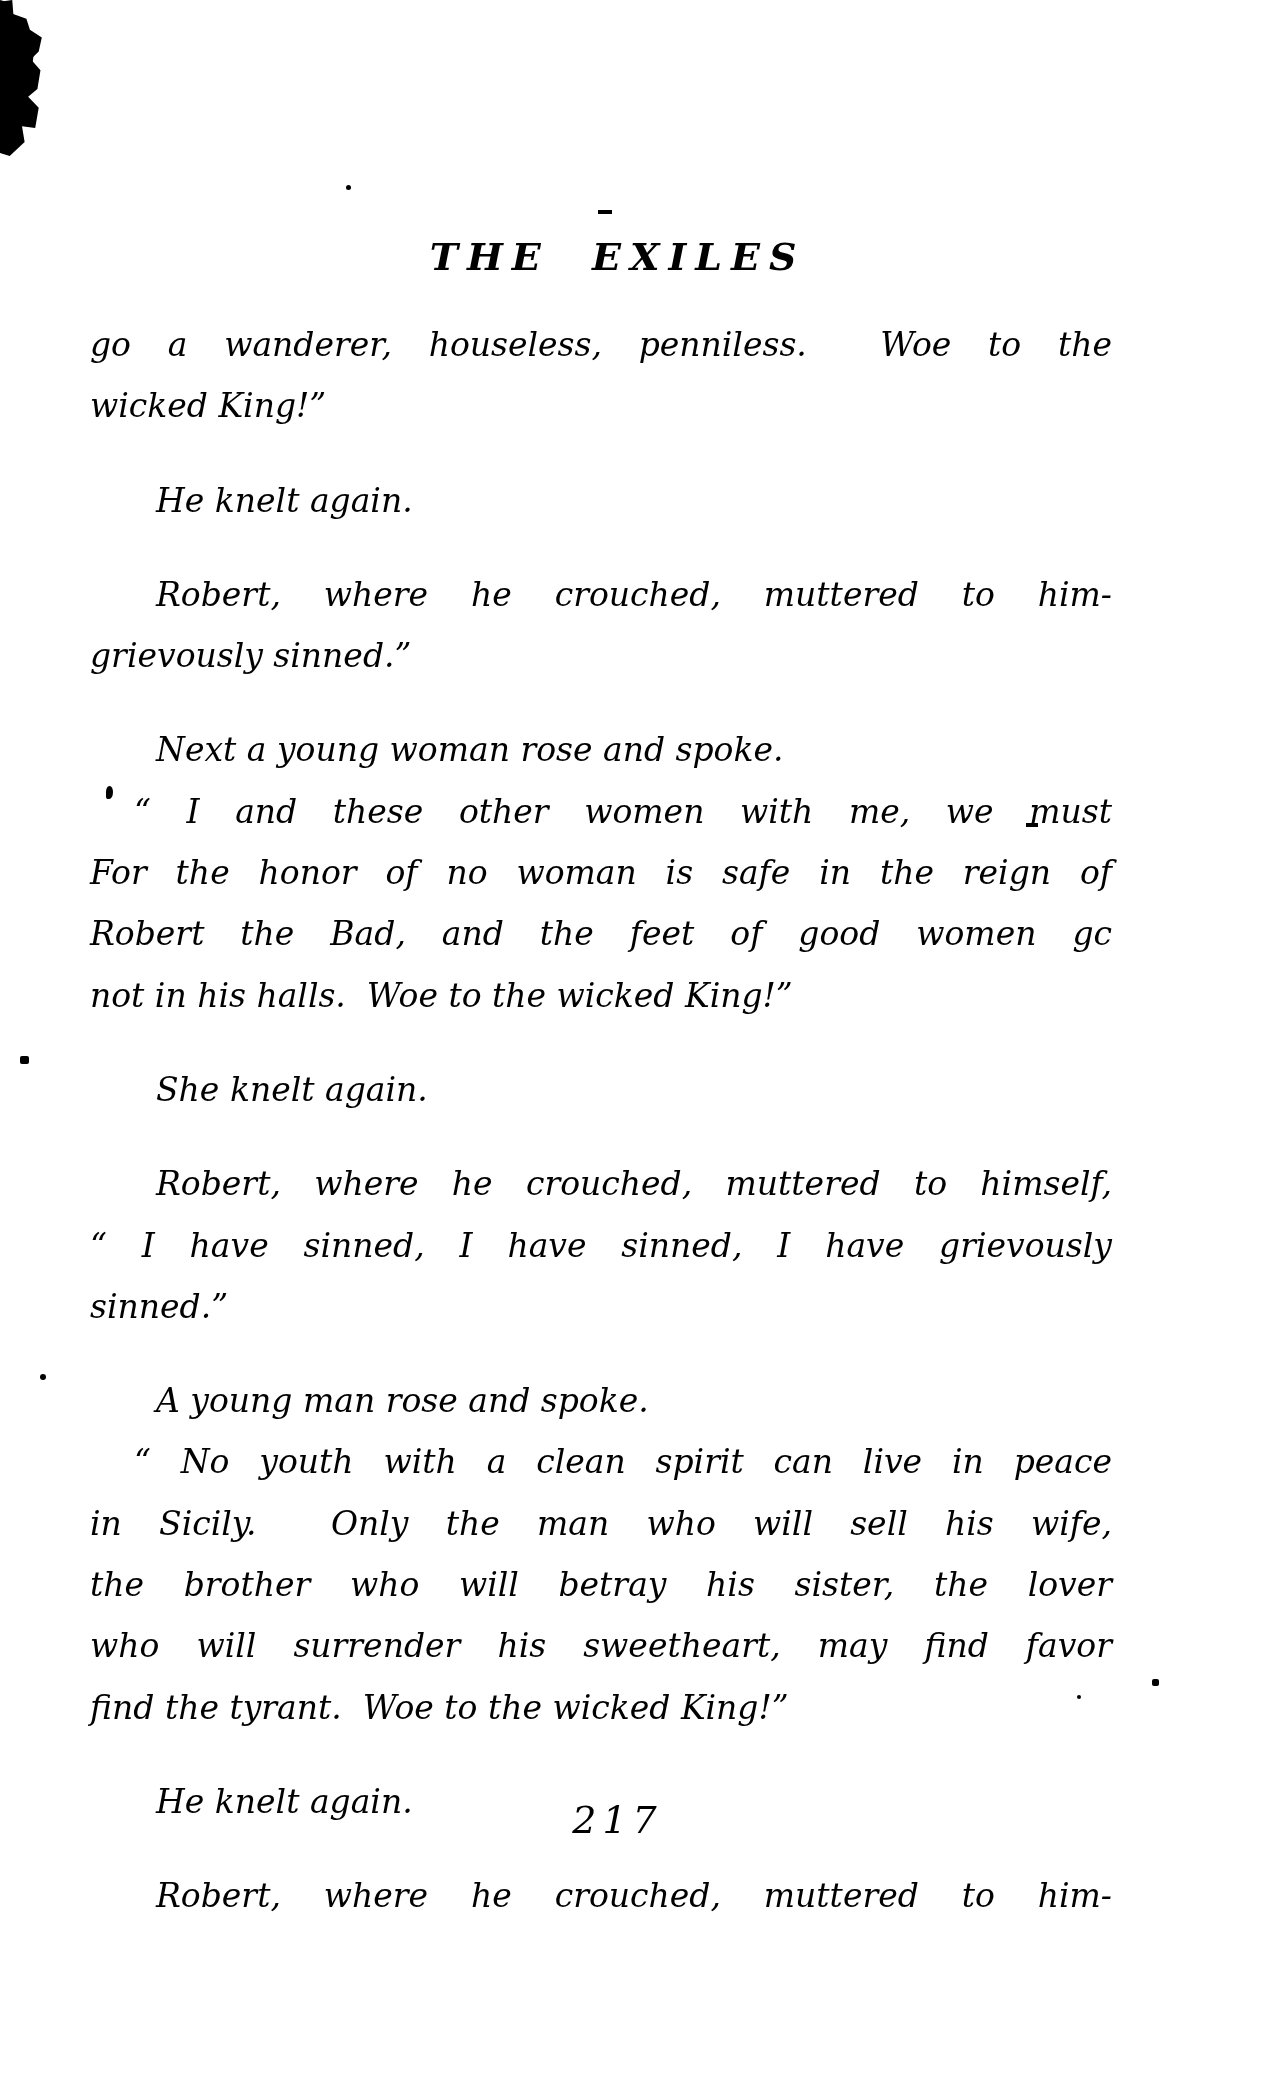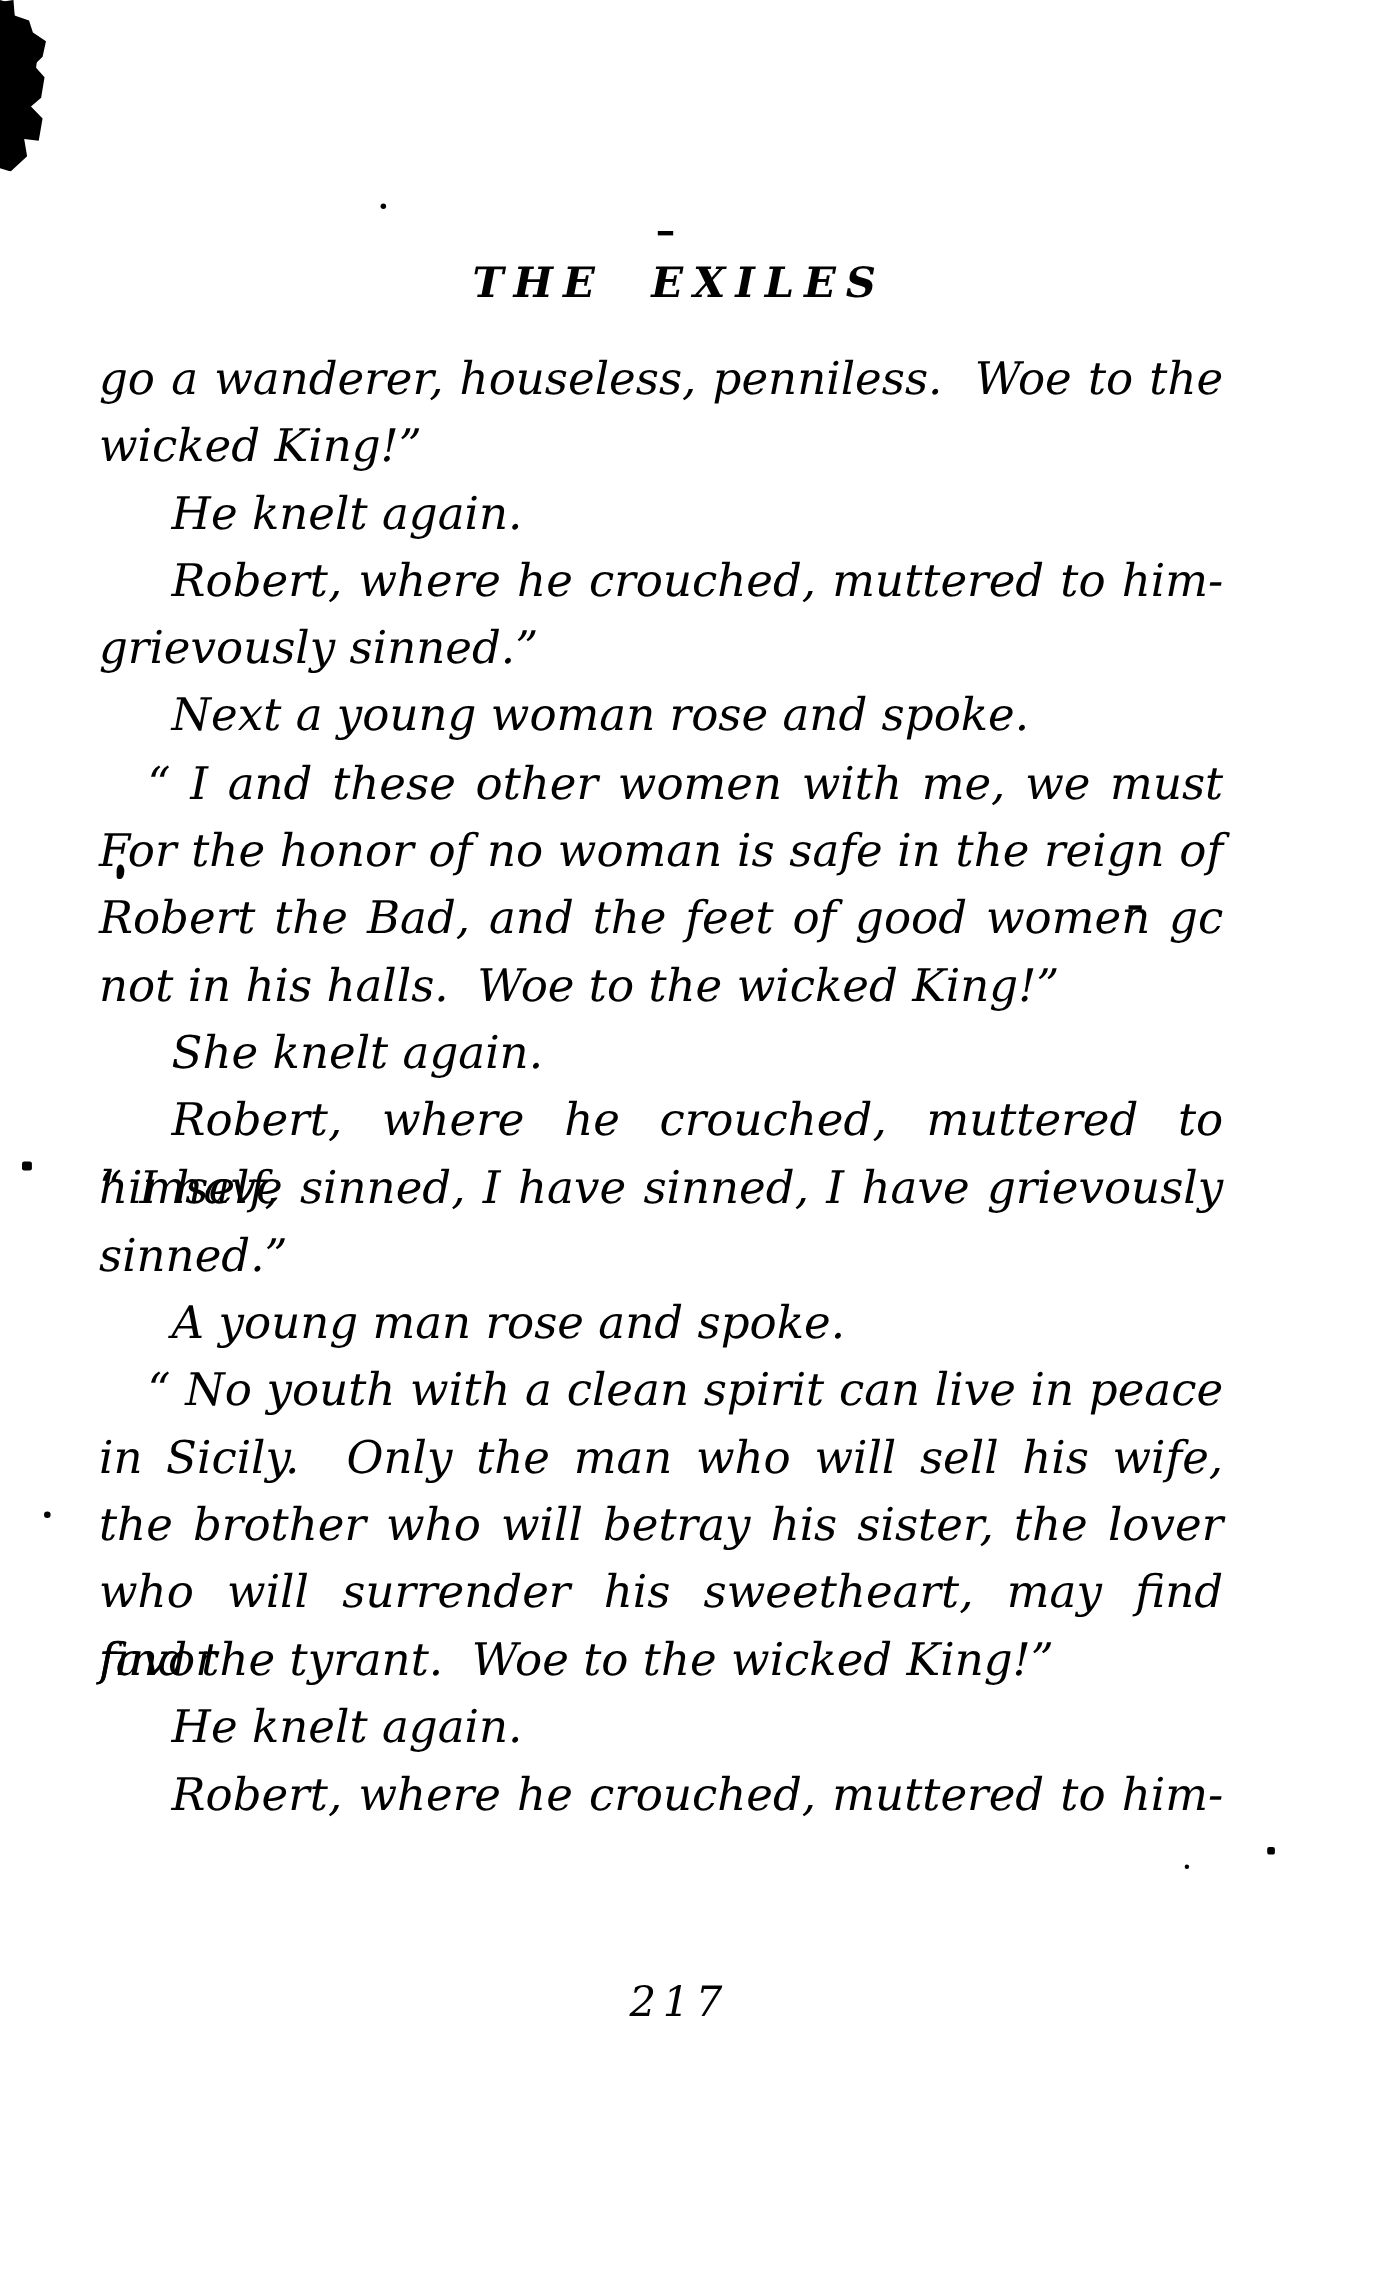--- a/index.html
+++ b/index.html
@@ -23,33 +23,33 @@
     font-weight:bold;
     letter-spacing:9px;
     word-spacing:20px;
     white-space:pre;
   }
   .text-block{
     position:absolute;
     top:314px;
     left:90px;
     width:1022px;
-    font-size:41px;
+    font-size:33px;
     line-height:61.3px;
   }
   .line{
     height:61.3px;
     white-space:pre-wrap;
     text-align:left;
   }
   .line.justify{
     text-align:justify;
     text-align-last:justify;
   }
-  .line.indent{ text-indent:66px; }
+  .line.indent{ text-indent:66px;margin-top:33px; }
   .line.indent-quote{ text-indent:44px; }
   .folio{
     position:absolute;
     top:1798px;
     left:90px;
     width:1055px;
     text-align:center;
     font-size:38px;
     letter-spacing:6px;
     white-space:pre;

